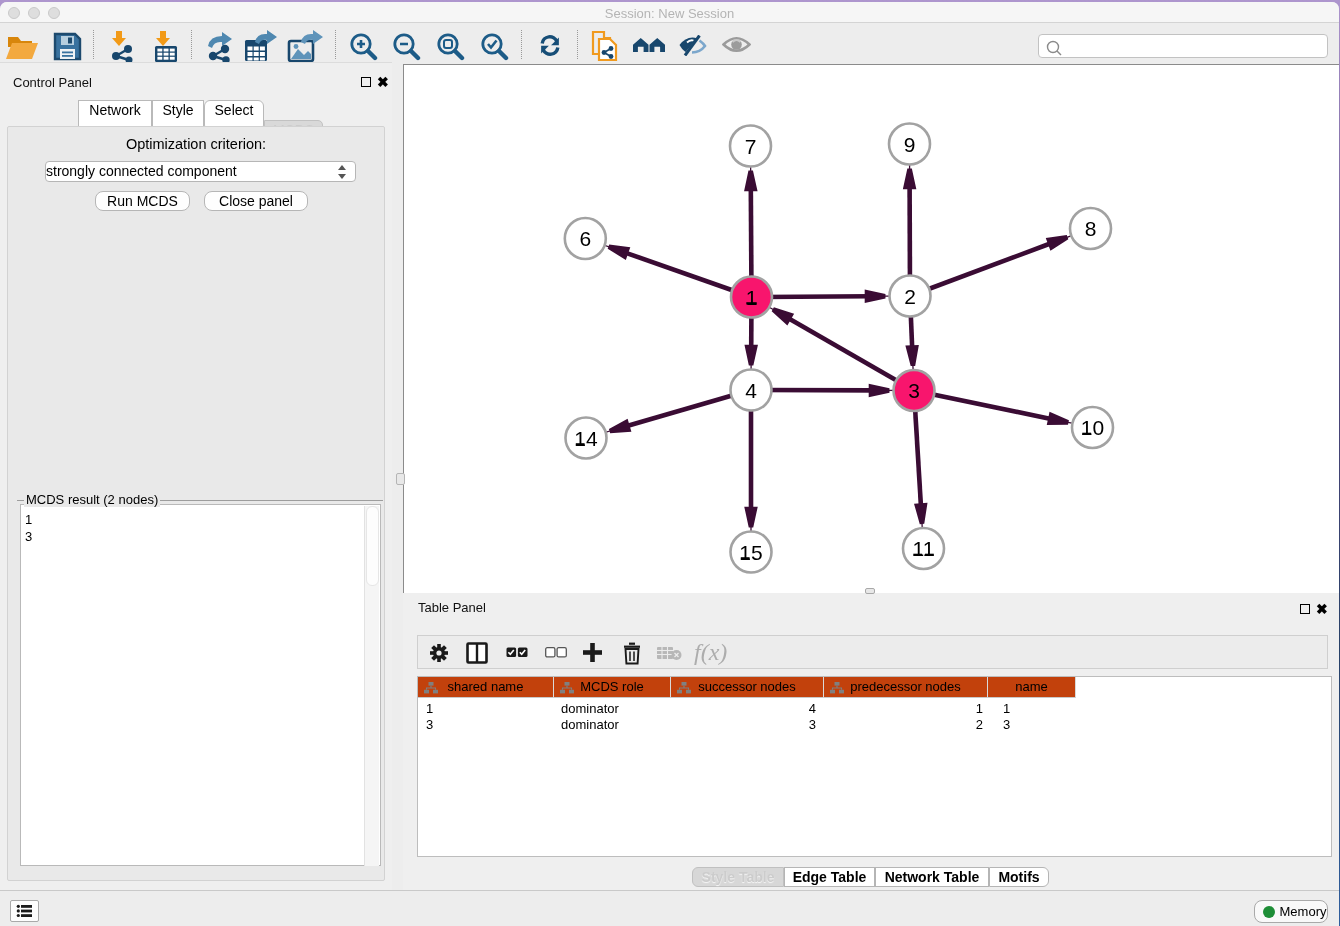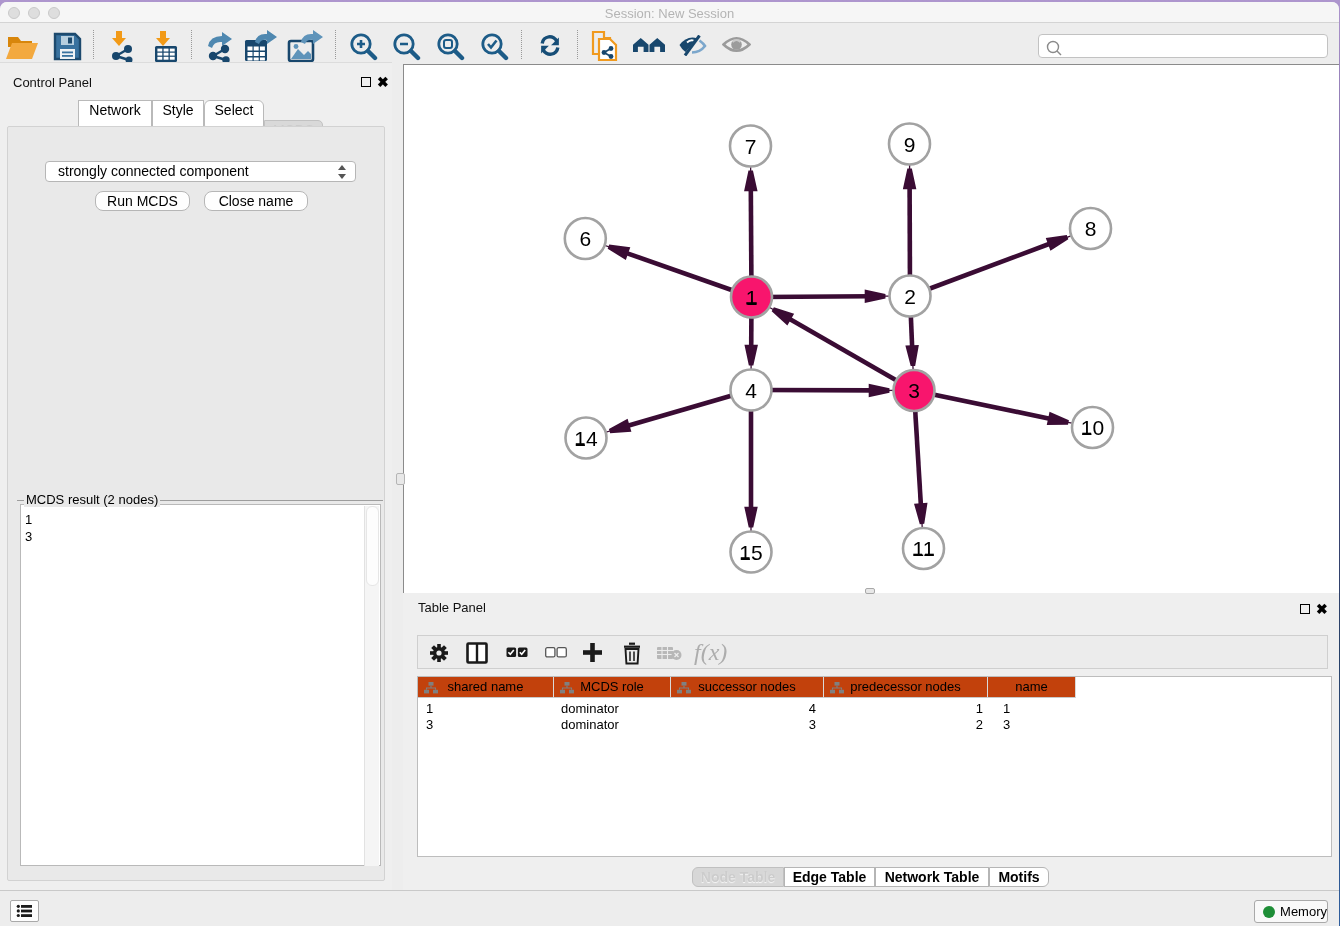--- a/index.html
+++ b/index.html
@@ -17,21 +17,21 @@
 #searchbox { position:absolute; left:1038px; top:11px; width:290px; height:24px; background:#fff; border:1px solid #c2c2c2; border-radius:4px; }
 
 #cp { position:absolute; left:0; top:60px; width:392px; height:828px; background:#efefef; border-top:1px solid #dcdcdc; }
 #cp-head { position:absolute; left:13px; top:12px; font-size:13px; color:#111; }
 .sqbtn { position:absolute; width:10px; height:10px; border:1.6px solid #000; }
 .xbtn { position:absolute; font-size:14px; font-weight:bold; color:#000; }
 .tab { position:absolute; top:37px; height:31px; background:#fff; border:1px solid #b9b9b9; text-align:center; font-size:14px; color:#000; line-height:19px; }
 .tab.sel { background:#d9d9d9; color:#ccc; border-color:#c2c2c2; text-shadow:0 1px 1px #f8f8f8;margin-top:20px; }
 #cp-inner { position:absolute; left:7px; top:63px; width:378px; height:755px; background:#e9e9e9; border:1px solid #d2d2d2; border-radius:2px; }
 #opt-label { position:absolute; left:0; top:9px; width:100%; text-align:center; font-size:14.5px; color:#000; }
-#dropdown { position:absolute; left:37px; top:34px; width:311px; height:21px; background:#fff; border:1px solid #b6b6b6; border-radius:4px; font-size:14px; line-height:19px; padding-left:12px; color:#000; }
+#dropdown { position:absolute; left:37px; top:34px; width:311px; height:21px; background:#fff; border:1px solid #b6b6b6; border-radius:4px; font-size:14px; line-height:19px; color:#000; }
 .btn { position:absolute; top:64px; height:20px; background:#fefefe; border:1px solid #b6b6b6; border-radius:8px; font-size:14px; text-align:center; line-height:19px; color:#000; }
 #fieldset { position:absolute; left:9px; top:367px; width:366px; height:374px; }
 #fs-top { position:absolute; left:0; top:6px; width:100%; height:0; border-top:1px solid #9d9d9d; }
 #fs-legend { position:absolute; left:7px; top:-2px; background:#e9e9e9; padding:0 2px; font-size:13px; color:#000; }
 #fs-box { position:absolute; left:3px; top:10px; width:361px; height:362px; background:#fff; border:1px solid #b9b9b9; }
 #fs-scroll { position:absolute; right:1px; top:1px; width:15px; height:360px; background:#f5f5f5; border-left:1px solid #e2e2e2; }
 #fs-thumb { position:absolute; left:1px; top:0px; width:13px; height:80px; background:#fdfdfd; border:1px solid #e6e6e6; border-radius:6px; }
 .fs-item { position:absolute; left:4px; font-size:13px; color:#000; }
 
 #nf { position:absolute; left:403px; top:62px; width:937px; height:529px; background:#fff; border:1px solid #8b8b8b; border-right:none; border-bottom:none; }
@@ -49,21 +49,21 @@
 #tp-table { position:absolute; left:14px; top:83px; width:915px; height:181px; background:#fff; border:1px solid #bdbdbd; }
 .th { position:absolute; top:0; height:21px; background:#c2410c; border-right:1px solid #d9d9d9; border-bottom:1px solid #c9c9c9; font-size:13px; color:#000; text-align:center; line-height:20px; }
 .th svg { position:absolute; left:6px; top:5px; }
 .td { position:absolute; font-size:13px; color:#000; height:17px; line-height:17px; }
 
 .btab { position:absolute; top:274px; height:20px; background:#fff; border:1px solid #b5b5b5; font-size:14px; font-weight:bold; text-align:center; line-height:18px; color:#000; }
 .btab.sel { background:#d7d7d7; color:#ccc; border-color:#c0c0c0; text-shadow:0 1px 1px #f8f8f8; }
 
 #statusbar { position:absolute; left:0; top:888px; width:100%; height:36px; background:#ededed; border-top:1px solid #c9c9c9; }
 #listbtn { position:absolute; left:10px; top:9px; width:29px; height:22px; background:#fdfdfd; border:1px solid #a9a9a9; border-radius:2px; }
-#membtn { position:absolute; left:1254px; top:9px; width:74px; height:23px; background:#f9f9f9; border:1px solid #a9a9a9; border-radius:3px; font-size:13px; line-height:21px; color:#000; text-align:right; padding-left:24px; }
+#membtn { position:absolute; left:1254px; top:9px; width:74px; height:23px; background:#f9f9f9; border:1px solid #a9a9a9; border-radius:8px; font-size:13px; line-height:21px; color:#000; text-align:center; padding-left:24px; }
 #memdot { position:absolute; left:8px; top:5px; width:12px; height:12px; border-radius:50%; background:#1e8e37; }
 </style>
 </head>
 <body>
 <div id="win">
   <div id="titlebar">
     <div class="tl" style="left:8px;"></div>
     <div class="tl" style="left:28px;"></div>
     <div class="tl" style="left:48px;"></div>
     <div id="title-text">Session: New Session</div>
@@ -205,28 +205,29 @@
   </div>
   <div id="cp">
     <div id="cp-head">Control Panel</div>
     <div class="sqbtn" style="left:361px; top:14px;"></div>
     <div class="xbtn" style="left:377px; top:11px;">✖</div>
     <div class="tab" style="left:78px; width:74px;">Network</div>
     <div class="tab" style="left:152px; width:52px;">Style</div>
     <div class="tab" style="left:204px; width:60px;border-radius:6px;">Select</div>
     <div class="tab sel" style="left:264px; width:59px; border-radius:0 5px 0 0;">MCDS</div>
     <div id="cp-inner">
+      <div id="opt-label">Optimization criterion:</div>
       <div id="dropdown">strongly connected component
         <svg width="10" height="14" style="position:absolute; right:8px; top:3px;">
             <polygon points="5,0 9,5 1,5" fill="#555"></polygon>
             <polygon points="5,14 9,9 1,9" fill="#555"></polygon>
           </svg>
       </div>
       <div class="btn" style="left:87px; width:95px;">Run MCDS</div>
-      <div class="btn" style="left:196px; width:104px;">Close name</div>
+      <div class="btn" style="left:196px; width:104px;">Close panel</div>
       <div id="fieldset">
         <div id="fs-top"></div>
         <div id="fs-box">
           <div id="fs-scroll">
               <div id="fs-thumb"></div>
             </div>
           <div class="fs-item" style="top:7px;">1</div>
           <div class="fs-item" style="top:24px;">3</div>
         </div>
         <div id="fs-legend">MCDS result (2 nodes)</div>
@@ -421,21 +422,21 @@
       <div class="td" style="left:143px; top:23px;">dominator</div>
       <div class="td" style="left:253px; top:23px; width:145px; text-align:right;">4</div>
       <div class="td" style="left:406px; top:23px; width:159px; text-align:right;">1</div>
       <div class="td" style="left:585px; top:23px;">1</div>
       <div class="td" style="left:8px; top:39px;">3</div>
       <div class="td" style="left:143px; top:39px;">dominator</div>
       <div class="td" style="left:253px; top:39px; width:145px; text-align:right;">3</div>
       <div class="td" style="left:406px; top:39px; width:159px; text-align:right;">2</div>
       <div class="td" style="left:585px; top:39px;">3</div>
     </div>
-    <div class="btab sel" style="left:289px; width:92px; border-radius:6px 0 0 6px;">Node Table</div>
+    <div class="btab sel" style="left:289px; width:92px; border-radius:6px 0 0 6px;">Style Table</div>
     <div class="btab" style="left:381px; width:91px;">Edge Table</div>
     <div class="btab" style="left:472px; width:114px;">Network Table</div>
     <div class="btab" style="left:586px; width:60px; border-radius:0 6px 6px 0;">Motifs</div>
   </div>
   <div id="statusbar">
     <div id="listbtn">
         <svg width="27" height="20" style="position:absolute;left:0px;top:0px;">
           <g fill="#1a1a1a">
             <circle cx="7.3" cy="5.3" r="1.6"></circle>
             <rect x="10" y="4" width="11" height="2.8"></rect>

